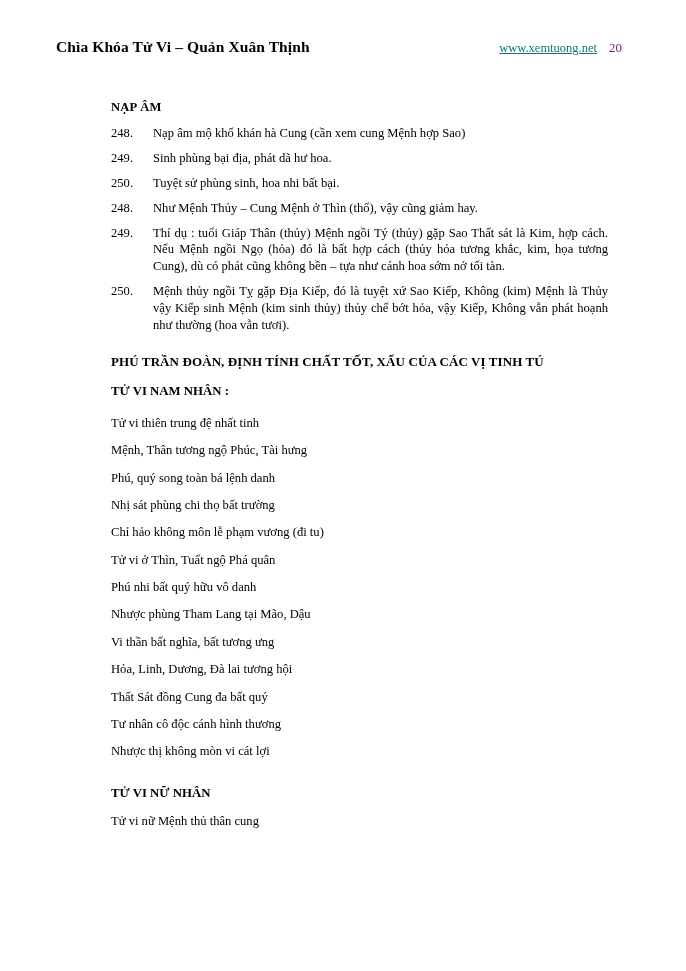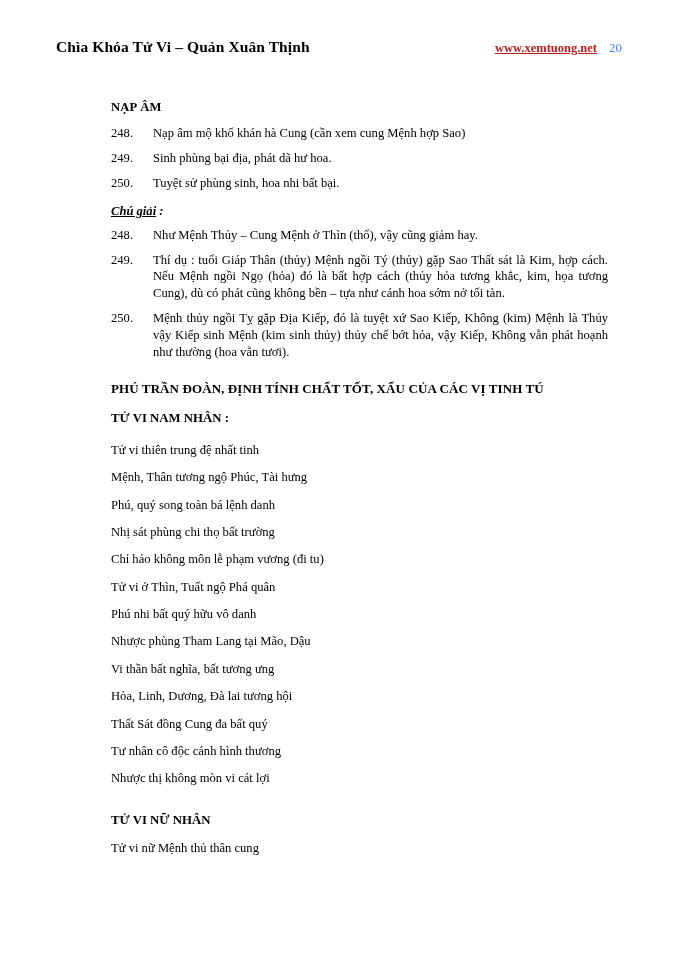--- a/index.html
+++ b/index.html
@@ -36,29 +36,29 @@
     letter-spacing: 0.1px;
     white-space: nowrap;
   }
   .header-right {
     margin-left: auto;
     display: flex;
     align-items: baseline;
     gap: 12px;
   }
   .header-url {
-    color: #b91c1c;
-    font-weight: bold;
+    color: #0f766e;
+    font-weight: normal;
     font-size: 12.5px;
     text-decoration: underline;
     font-family: "Liberation Serif", serif;
   }
   .page-number {
     font-size: 13px;
-    color: #3b82f6;
+    color: #701a75;
   }
   
   .content {
     margin-top: 44px;
     padding-left: 55px;
     padding-right: 14px;
   }
   .section-head {
     font-weight: bold;
     font-size: 12.6px;
@@ -133,23 +133,20 @@
     </div>
     <div class="numbered">
       <div class="num">249.</div>
       <div class="txt">Sinh phùng bại địa, phát dã hư hoa.</div>
     </div>
     <div class="numbered">
       <div class="num">250.</div>
       <div class="txt">Tuyệt sử phùng sinh, hoa nhi bất bại.</div>
     </div>
 
-    <div class="chu-giai">
-      <u>Chú giải</u><span> :</span>
-    </div>
 
     <div class="numbered">
       <div class="num">248.</div>
       <div class="txt">Như Mệnh Thủy – Cung Mệnh ở Thìn (thổ), vậy cũng giảm hay.</div>
     </div>
     <div class="numbered">
       <div class="num">249.</div>
       <div class="txt">Thí dụ : tuổi Giáp Thân (thủy) Mệnh ngồi Tý (thủy) gặp Sao Thất sát là Kim, hợp cách. Nếu Mệnh ngồi Ngọ (hỏa) đó là bất hợp cách (thủy hỏa tương khắc, kim, họa tương Cung), dù có phát cũng không bền – tựa như cánh hoa sớm nở tối tàn.</div>
     </div>
     <div class="numbered">

